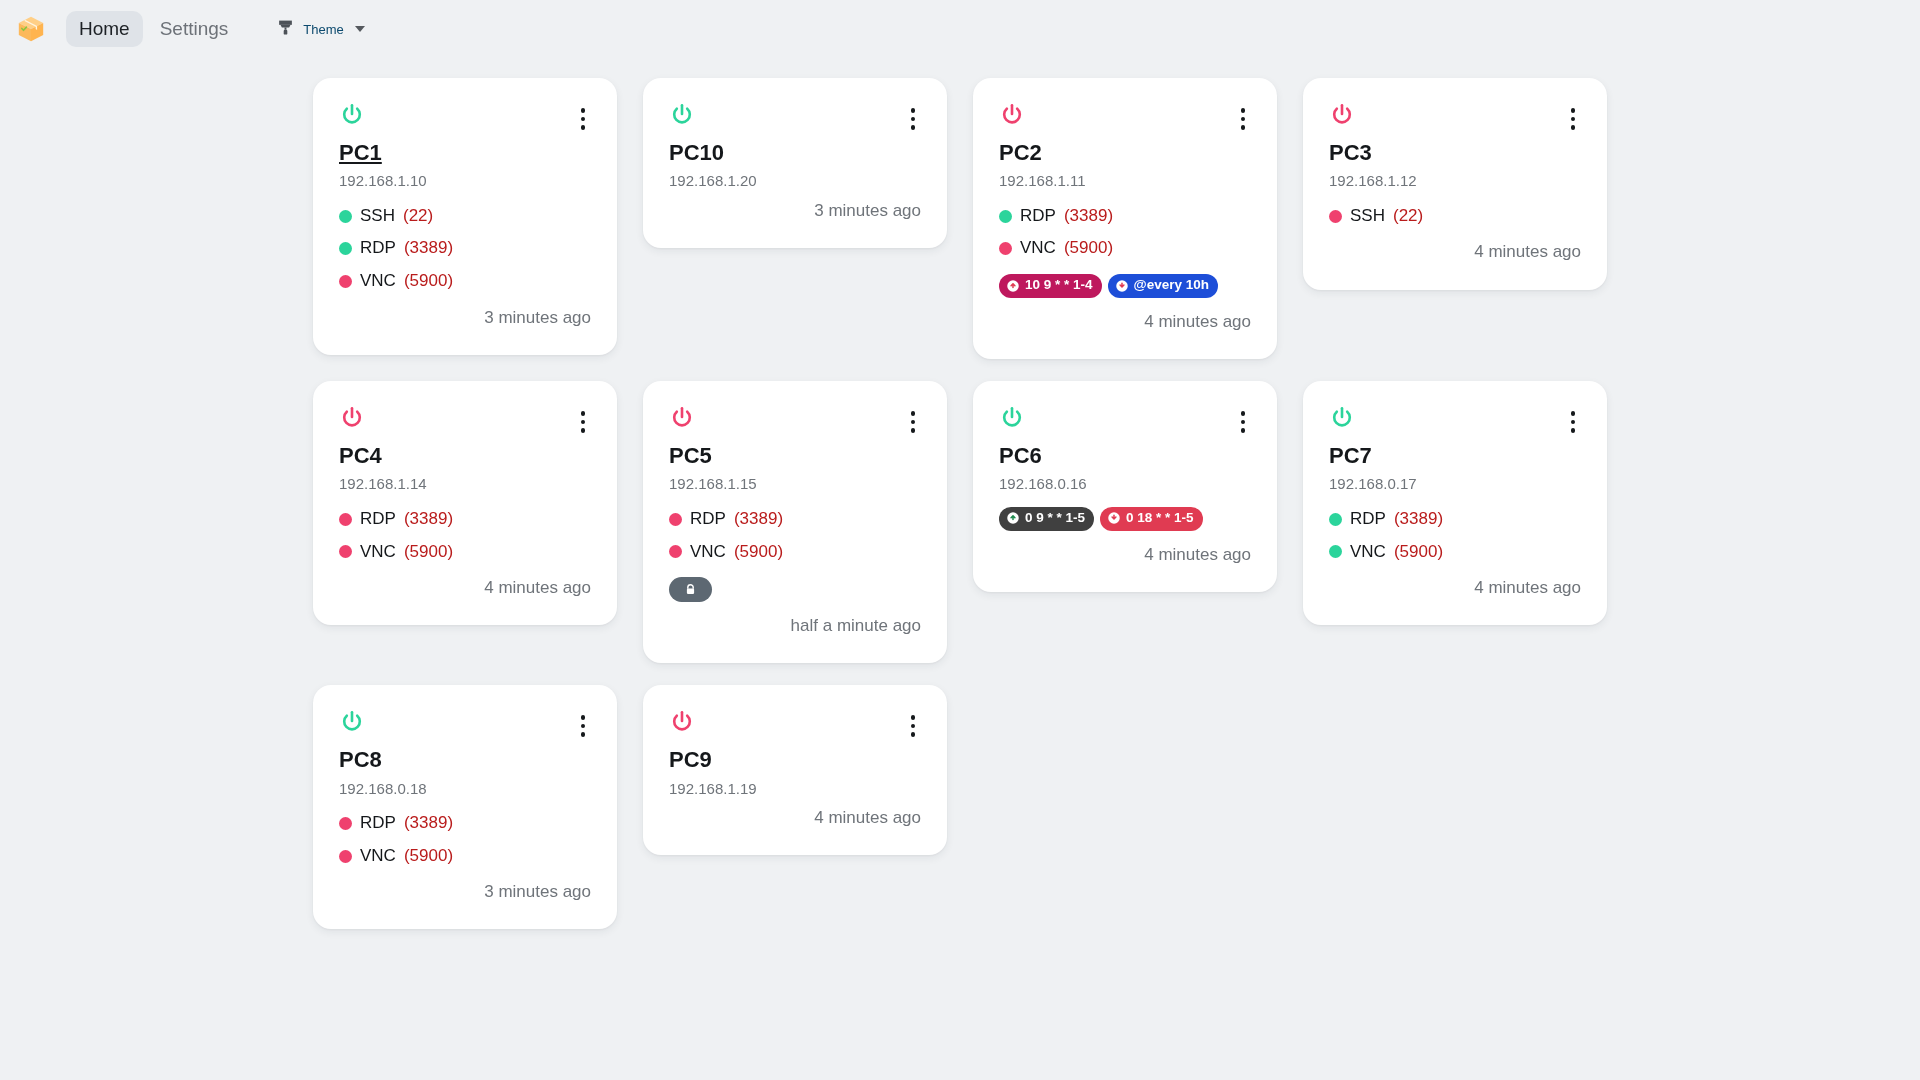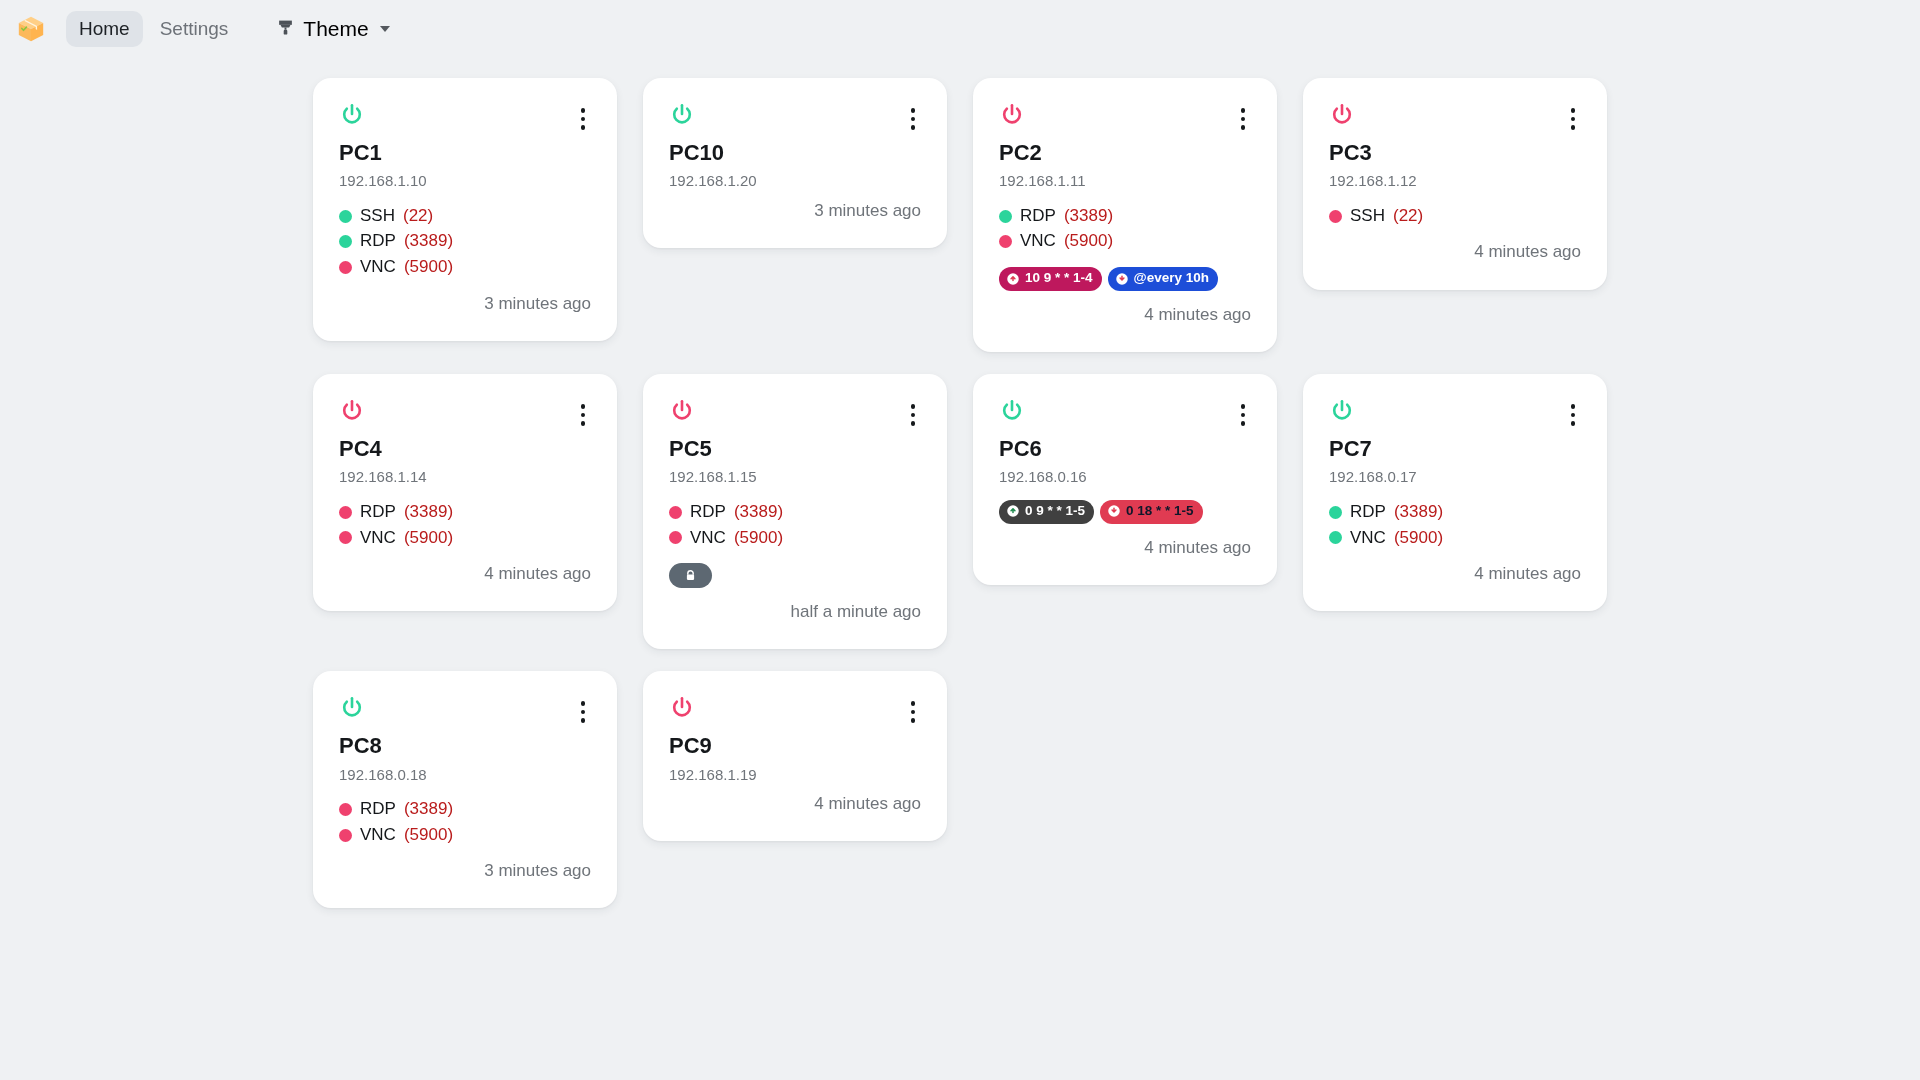--- a/index.html
+++ b/index.html
@@ -38,22 +38,22 @@
   .nav-item.active {
     background: #dfe3e8;
     color: #1d2125;
     font-weight: 400;
   }
   .nav-theme {
     display: flex;
     align-items: center;
     gap: 9px;
     margin-left: 28px;
-    font-size: 21px;
-    color: #000000;
+    font-size: 13px;
+    color: #0c4a6e;
     cursor: pointer;
     padding: 6px 4px;
   }
   .caret {
     width: 0; height: 0;
     border-left: 5px solid transparent;
     border-right: 5px solid transparent;
     border-top: 6px solid #55595e;
     margin-left: 2px;
   }
@@ -100,32 +100,32 @@
     background: #16191c;
   }
   .card-title {
     font-size: 22px;
     font-weight: bold;
     color: #15181b;
     line-height: 1.22;
     display: inline-block;
     cursor: pointer;
   }
-  .card-title.underlined { text-underline-offset: 2px; }
+  .card-title.underlined { text-decoration: underline; text-underline-offset: 2px; }
   .card-ip {
     font-size: 15px;
     color: #6f747a;
     margin-top: 5px;
     line-height: 1.3;
   }
   .ports {
     margin-top: 13px;
     display: flex;
     flex-direction: column;
-    gap: 1px;
+    gap: 8px;
   }
   .port {
     display: flex;
     align-items: center;
     gap: 8px;
     font-size: 17px;
     line-height: 1.45;
     white-space: nowrap;
   }
   .dot {
@@ -427,21 +427,21 @@
           <span style="color:#fff">0 9 * * 1-5</span>
         </span>
         <span class="badge" style="background:#e03b52;color:#e03b52">
           <span>
             <svg width="14" height="14" viewBox="0 0 22 22">
               <circle cx="11" cy="11" r="9" fill="#fff"></circle>
               <path d="M8 9.5l3 3 3-3M11 12.2V6.8" fill="none" stroke="#00000000"></path>
               <path d="M8 9.5l3 3 3-3M11 12.2V6.8" fill="none" stroke="currentColor" stroke-width="2.4" stroke-linecap="round" stroke-linejoin="round"></path>
             </svg>
           </span>
-          <span style="color:#0f172a">0 18 * * 1-5</span>
+          <span style="color:#ffffff">0 18 * * 1-5</span>
         </span>
       </div>
       <div class="timestamp">4 minutes ago</div>
     </div>
     <div class="card">
       <div class="card-top">
         <span>
           <svg class="power" viewBox="0 0 24 24" fill="none" stroke="#2bd49b" stroke-width="2.4" stroke-linecap="round">
             <path d="M12 3v8"></path>
             <path d="M7.2 6.2a7.2 7.2 0 1 0 9.6 0"></path>

